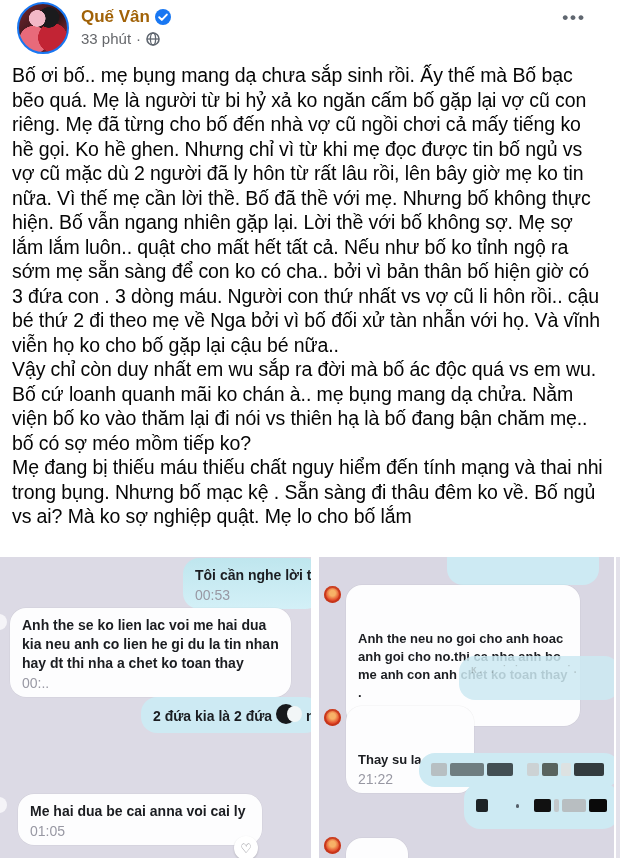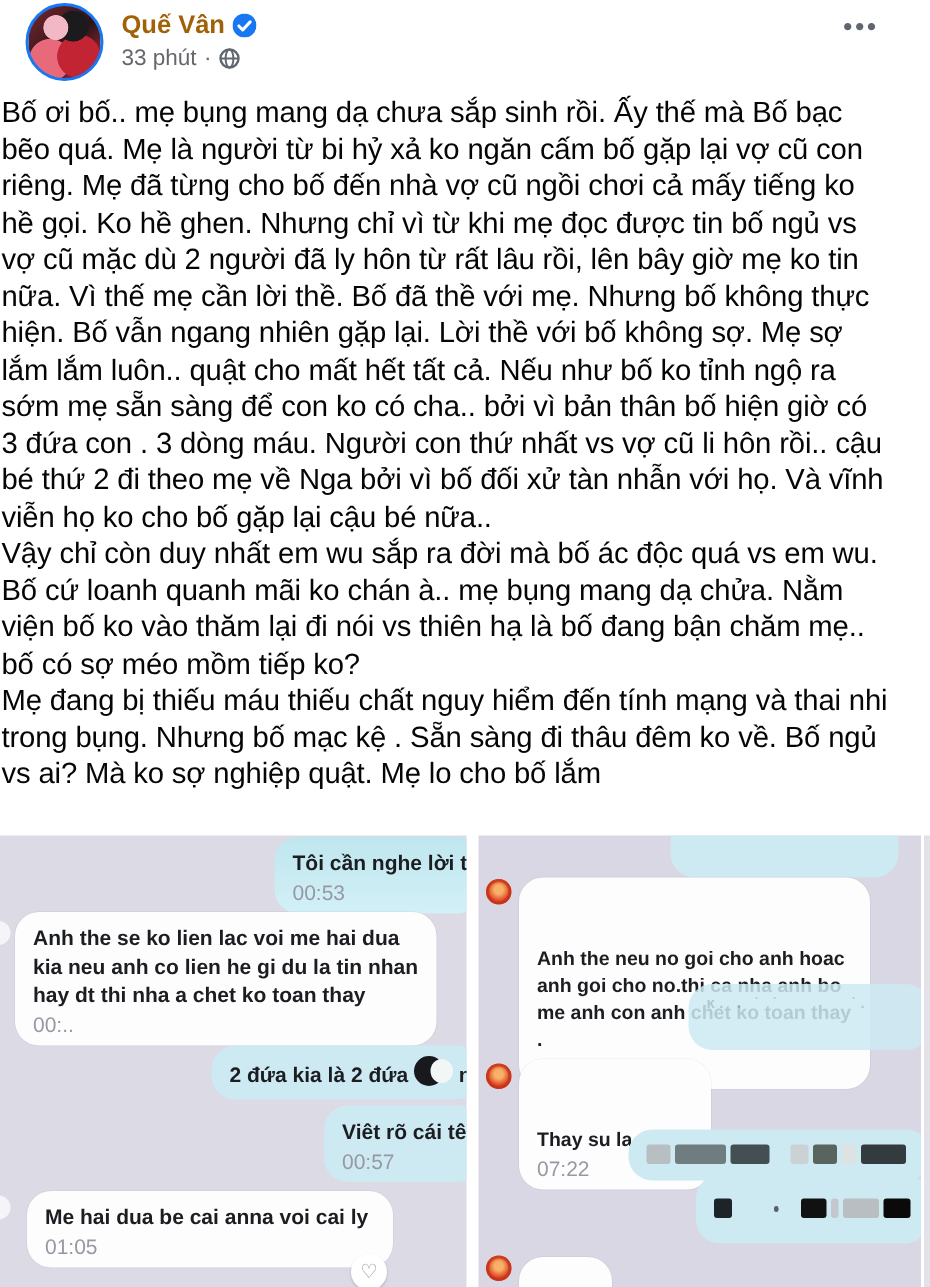--- a/index.html
+++ b/index.html
@@ -29,21 +29,21 @@
   .verified { display:inline-flex; width:16px; height:16px; }
   .meta { position:absolute; left:81px; top:30px; display:flex; align-items:center; gap:4px;
           font-size:15px; color:#65676b; }
   .meta .dot { margin:0 1px; }
   .globe { display:inline-flex; width:14px; height:14px; }
   .more { position:absolute; right:34px; top:8px; font-size:17px; font-weight:bold;
           color:#606770; letter-spacing:2px; cursor:pointer; }
 
   
   .post-body {
-    position:absolute; top:63px; left:1px; width:592px;
+    position:absolute; top:63px; left:12px; width:592px;
     font-size:19.5px; line-height:24.5px; color:#050505; letter-spacing:-0.1px;
   }
 
   
   .shots { position:absolute; top:557px; left:0; width:620px; height:301px; }
   .shot { position:absolute; top:0; height:301px; overflow:hidden; }
   .shot-left  { left:0;   width:311px; background:#dcdae5; }
   .shot-right { left:319px; width:295px; background:#d9d7e3; }
   .right-strip { position:absolute; left:616px; top:0; width:4px; height:301px; background:#e3e1ea; }
 
@@ -134,24 +134,20 @@
       </div>
 
       <div class="bubble bub-cyan2" style="left:141px; right:-10px; top:140px; padding-top:7px; padding-bottom:7px;">
         <div class="chat-txt fs14" style="white-space:nowrap;">
           <span>2 đứa kia là 2 đứa</span>
           <span class="blob"><span class="b1"></span><span class="b2"></span></span>
           <span>na</span>
         </div>
       </div>
 
-      <div class="bubble bub-cyan2" style="left:216px; right:-10px; top:180px;">
-        <div class="chat-txt fs14" style="white-space:nowrap;">Viêt rõ cái tê</div>
-        <div class="chat-time">00:57</div>
-      </div>
 
       <span class="sliver" style="top:240px;"></span>
       <div class="bubble bub-white" style="left:18px; width:244px; top:237px;">
         <div class="chat-txt fs14" style="white-space:nowrap;">Me hai dua be cai anna voi cai ly</div>
         <div class="chat-time">01:05</div>
         <div class="heart-badge">♡</div>
       </div>
     </div>
 
     <div class="shot shot-right">
@@ -164,21 +160,21 @@
         <div class="chat-time">22:21</div>
       </div>
 
       <div class="bubble bub-cyan2" style="left:140px; right:-6px; top:99px; height:44px; opacity:0.85;">
         <div class="faint-marks">ĸ. . ˙ ˙&nbsp;&nbsp;&nbsp;&nbsp;&nbsp;&nbsp;&nbsp;&nbsp;˙.</div>
       </div>
 
       <span class="mini-avatar" style="left:5px; top:152px;"></span>
       <div class="bubble bub-white" style="left:27px; width:128px; top:149px;">
         <div class="chat-txt fs13" style="white-space:nowrap;">Thay su la nhu vay.</div>
-        <div class="chat-time">07:22</div>
+        <div class="chat-time">21:22</div>
       </div>
 
       <div class="bubble bub-cyan2" style="left:100px; right:-6px; top:196px; height:34px; padding-top:10px;">
         <div class="censor-row">
           <span class="cb" style="width:16px; background:#b7bfc2;"></span>
           <span class="cb" style="width:34px; background:#6f7d80;"></span>
           <span class="cb" style="width:26px; background:#434f53;"></span>
           <span style="width:8px;"></span>
           <span class="cb" style="width:12px; background:#ccd2d4;"></span>
           <span class="cb" style="width:16px; background:#59645f;"></span>

